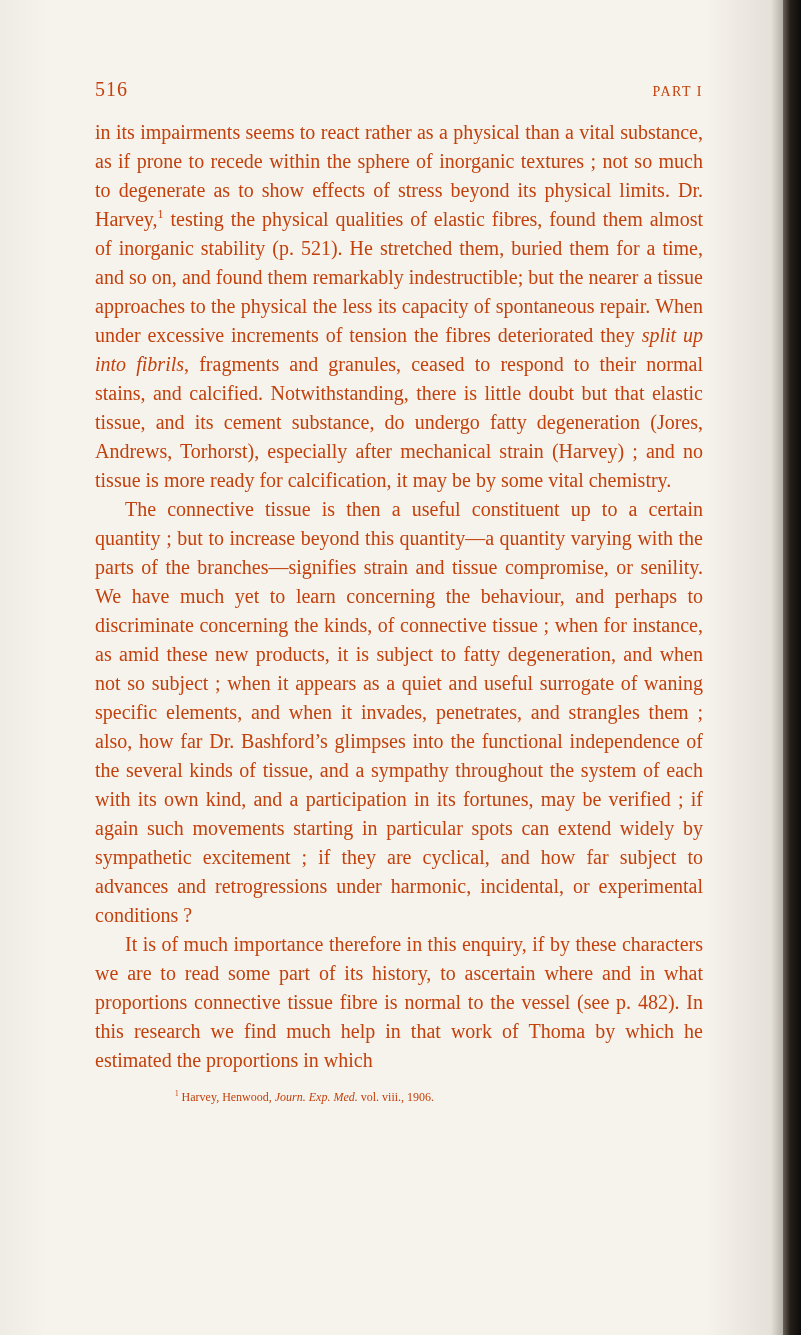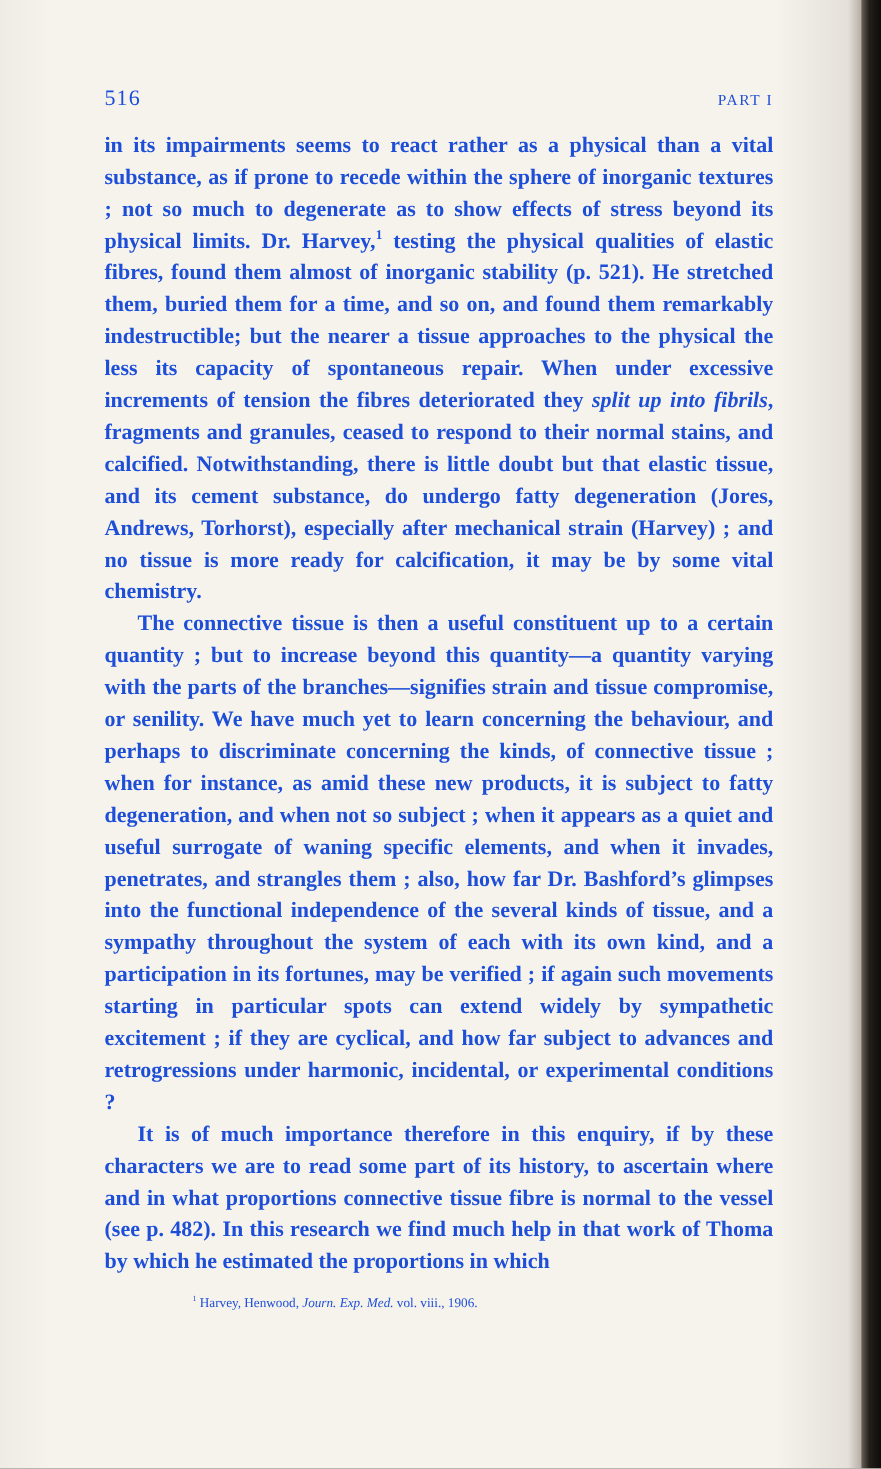--- a/index.html
+++ b/index.html
@@ -2,21 +2,21 @@
 <html><head>
 <meta charset="utf-8">
 <style>
   html, body { margin: 0; padding: 0; background: #888; }
   .page {
     position: relative;
     width: 801px;
     height: 1335px;
     background: #f6f3ec;
     font-family: "Liberation Serif", "DejaVu Serif", serif;
-    color: #1d4ed8;
+    color: #c2410c;
     overflow: hidden;
     margin: 0 auto;
   }
   .paper-shading {
     position: absolute;
     inset: 0;
     pointer-events: none;
     background: linear-gradient(to right, rgba(0,0,0,0.03) 0%, rgba(0,0,0,0) 6%, rgba(0,0,0,0) 88%, rgba(60,48,36,0.10) 97%);
   }
   .scan-edge {
@@ -60,21 +60,20 @@
   }
   .part-label {
     font-size: 14px;
     letter-spacing: 1.5px;
   }
   .body-text p {
     margin: 0;
     font-size: 20px;
     line-height: 29px;
     text-align: justify;
-    font-weight: bold;
   }
   .body-text p.indent { text-indent: 30px; }
   sup.fn-mark {
     font-size: 0.6em;
     vertical-align: super;
     line-height: 0;
   }
   .footnote {
     margin-top: 11px;
     padding-left: 80px;

